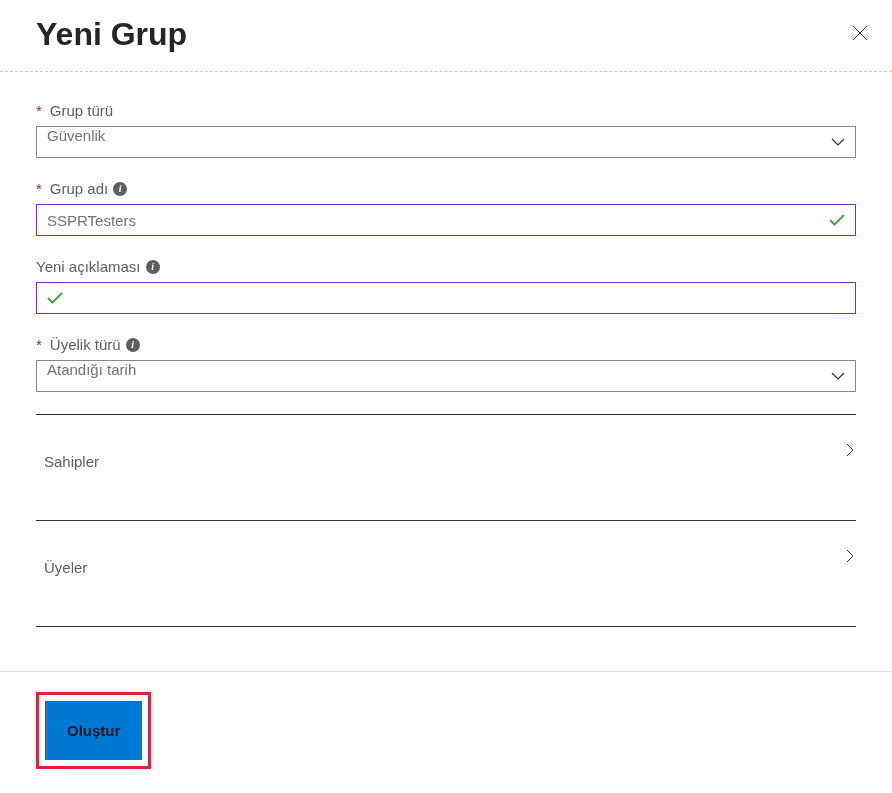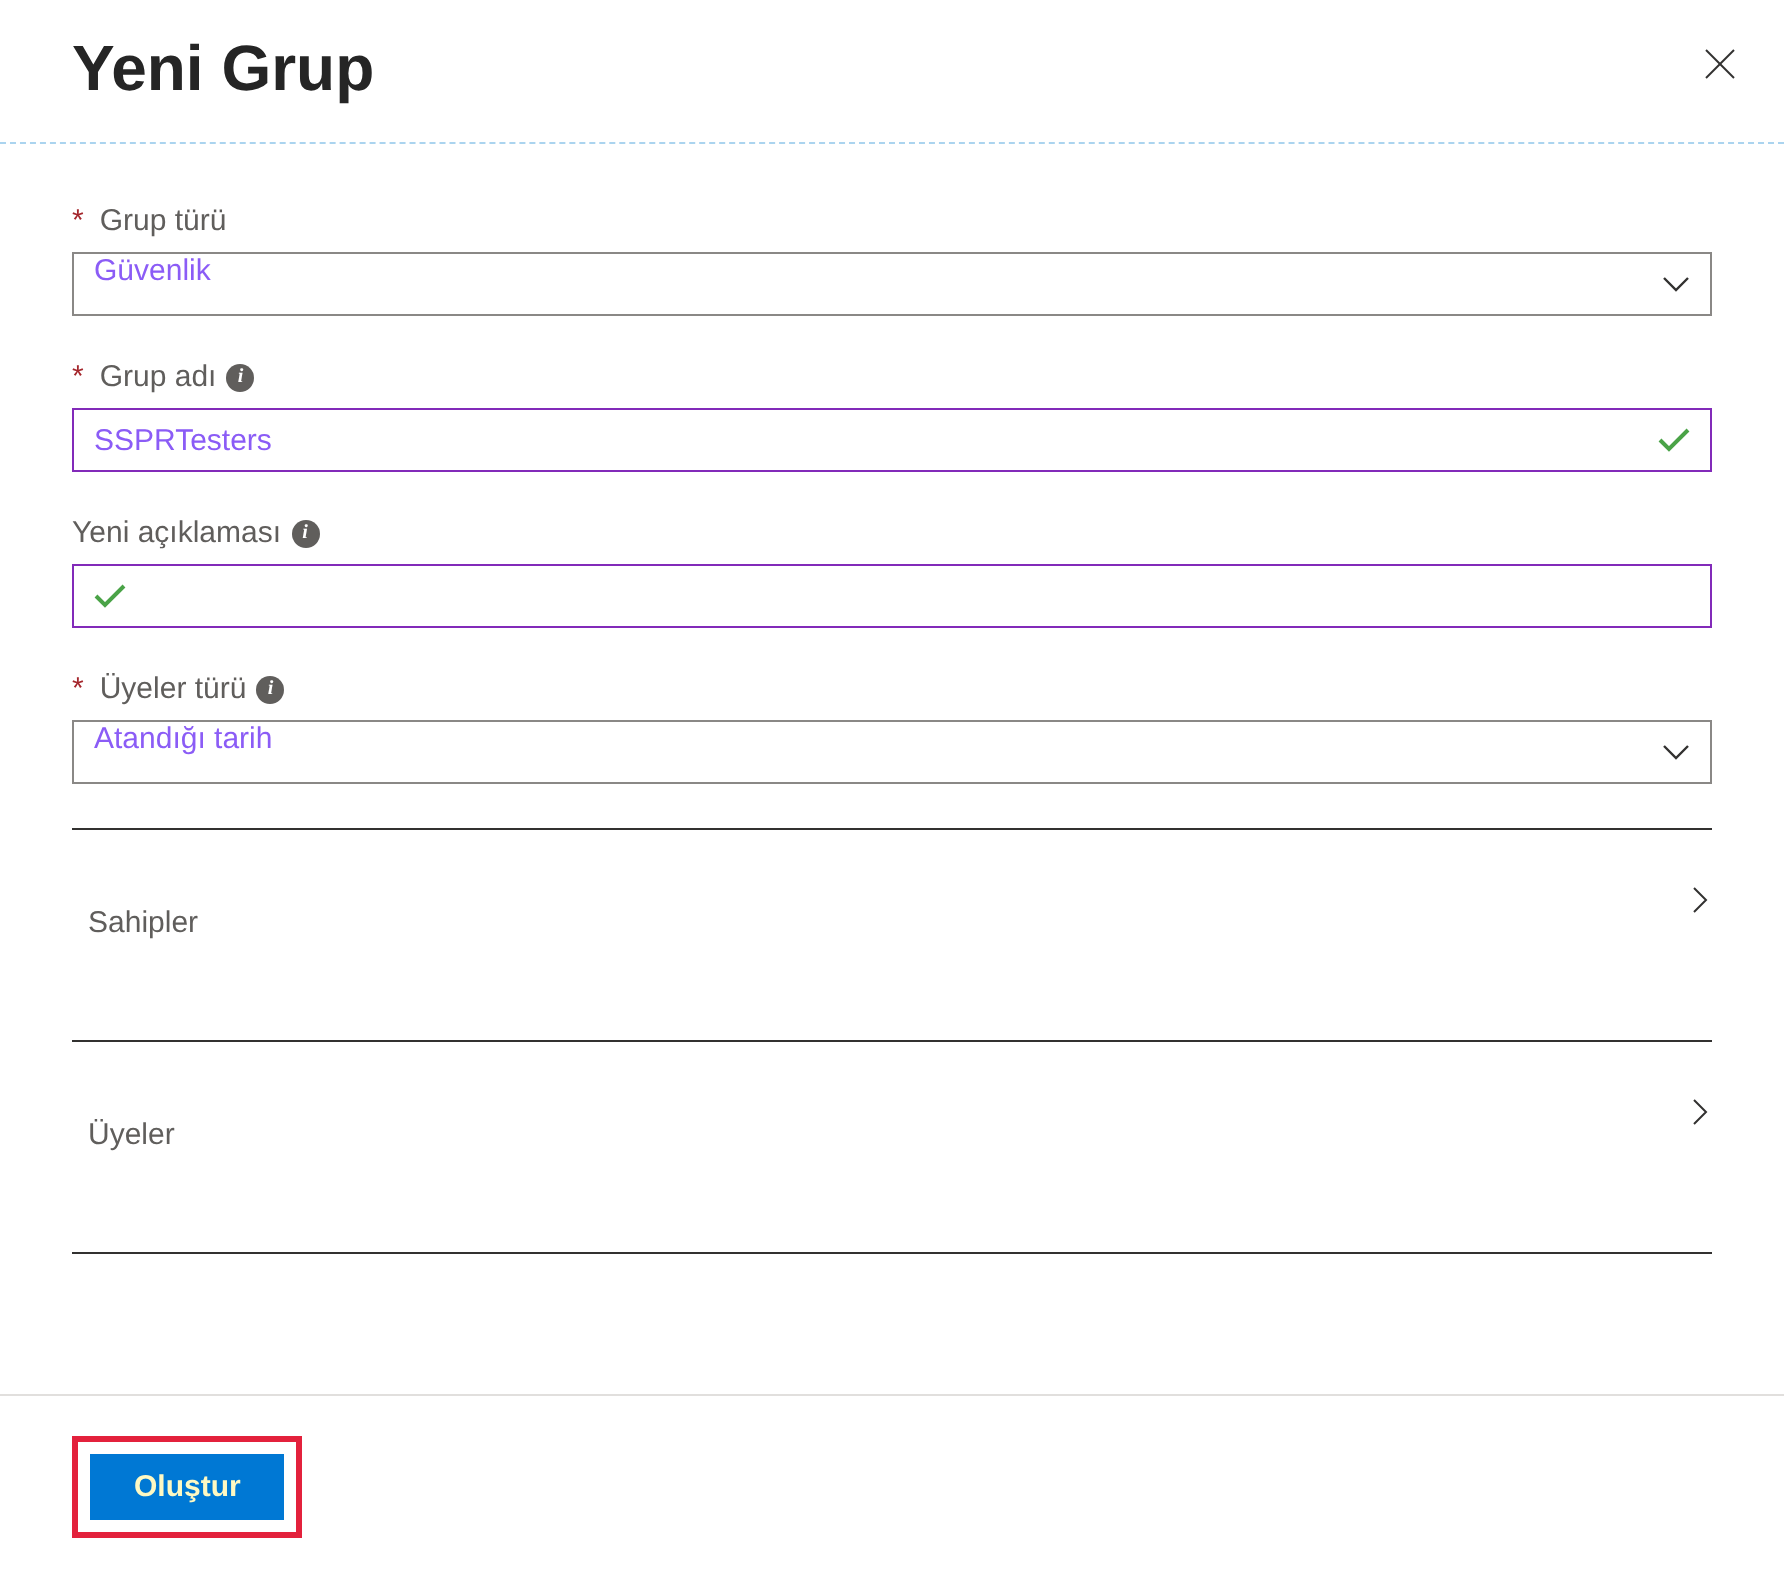--- a/index.html
+++ b/index.html
@@ -73,21 +73,21 @@
     .input-wrap.validated {
       border: 1px solid #822ab9;
     }
     .select-value, .text-input {
       flex: 1;
       padding: 0 10px;
       font-size: 15px;
       border: none;
       outline: none;
       background: transparent;
-      color: #8b5cf6;
+      color: #737373;
       height: 100%;
       font-family: inherit;
     }
     .chevron-down {
       padding: 0 10px;
       display: flex;
       align-items: center;
     }
     .check-icon {
       padding: 0 10px;
@@ -117,25 +117,25 @@
       border-top: 1px solid #e1dfdd;
       padding: 20px 36px 24px 36px;
     }
     .highlight-box {
       display: inline-block;
       border: 3px solid #e3213c;
       padding: 6px;
     }
     .primary-btn {
       background: #0078d4;
-      color: #fef9c3;
+      color: #0f172a;
       border: none;
       font-size: 15px;
       font-weight: 600;
-      padding: 8px 22px;
+      padding: 21px 22px;
       cursor: pointer;
       font-family: inherit;
     }
   </style>
 </head>
 <body>
 
 <div class="header">
   <div class="header-title">Yeni Grup</div>
   <div class="close-btn">
@@ -189,21 +189,21 @@
         <svg width="16" height="12" viewBox="0 0 16 12">
             <polyline points="1,6 5.5,10.5 15,1" fill="none" stroke="#4aa347" stroke-width="2"></polyline>
           </svg>
       </div>
     </div>
   </div>
 
   <div class="field-group">
     <div class="field-label">
       <span class="required">*</span>
-      <span>Üyeler türü</span>
+      <span>Üyelik türü</span>
       <span class="info-icon">i</span>
     </div>
     <div class="select-wrap">
       <div class="select-value">Atandığı tarih</div>
       <div class="chevron-down">
         <svg width="14" height="8" viewBox="0 0 14 8">
             <polyline points="1,1 7,7 13,1" fill="none" stroke="#323130" stroke-width="1.2"></polyline>
           </svg>
       </div>
     </div>

